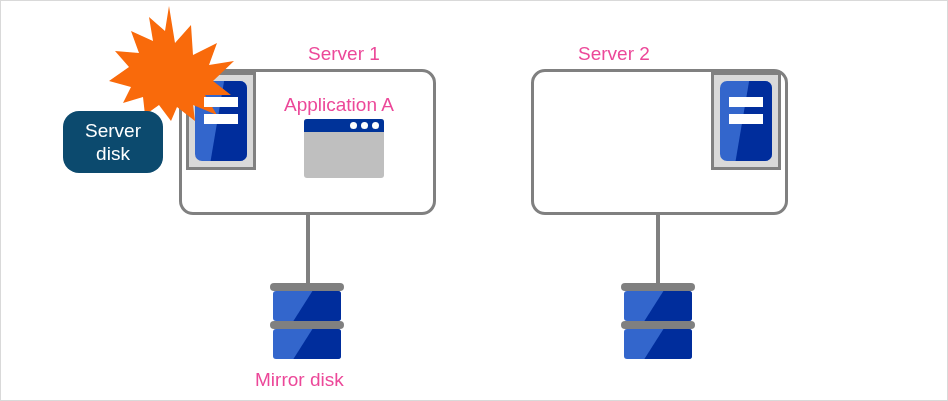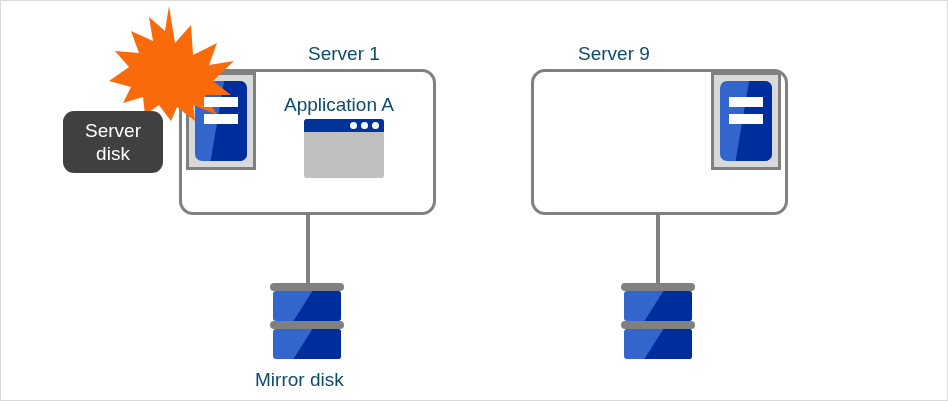--- a/index.html
+++ b/index.html
@@ -14,21 +14,21 @@
     background: #ffffff;
     border: 1px solid #d9d9d9;
     box-sizing: border-box;
     overflow: hidden;
     font-family: "Liberation Sans", sans-serif;
   }
 
   
   .label {
     position: absolute;
-    color: #0c4a6e;
+    color: #ec4899;
     font-size: 19px;
     line-height: 22px;
     white-space: nowrap;
     font-family: "Liberation Sans", sans-serif;
   }
 
   
   .server-box {
     position: absolute;
     border: 3px solid #808080;
@@ -131,22 +131,22 @@
     content: "";
     position: absolute;
     inset: 0;
     background: #002d9c;
     clip-path: polygon(58% 0%, 100% 0%, 100% 100%, 30% 100%);
   }
 
   
   .down-badge {
     position: absolute;
-    background: #404040;
-    border-radius: 11px;
+    background: #0c4a6e;
+    border-radius: 16px;
     color: #ffffff;
     display: flex;
     flex-direction: column;
     align-items: center;
     justify-content: center;
     font-size: 19px;
     line-height: 23px;
     font-family: "Liberation Sans", sans-serif;
   }
 
@@ -174,21 +174,21 @@
   <div class="label" style="left:283px; top:93px;">Application  A</div>
 
   <div class="app-window" style="left:303px; top:118px; width:80px; height:59px;">
     <div class="titlebar">
       <span class="dot"></span>
       <span class="dot"></span>
       <span class="dot"></span>
     </div>
   </div>
 
-  <div class="label" style="left:577px; top:42px;">Server 9</div>
+  <div class="label" style="left:577px; top:42px;">Server 2</div>
 
   <div class="server-box" style="left:530px; top:68px; width:257px; height:146px;"></div>
 
   <div class="server-icon" style="left:710px; top:71px; width:70px; height:98px;">
     <div class="chassis">
       <div class="bar b1"></div>
       <div class="bar b2"></div>
     </div>
   </div>
 

